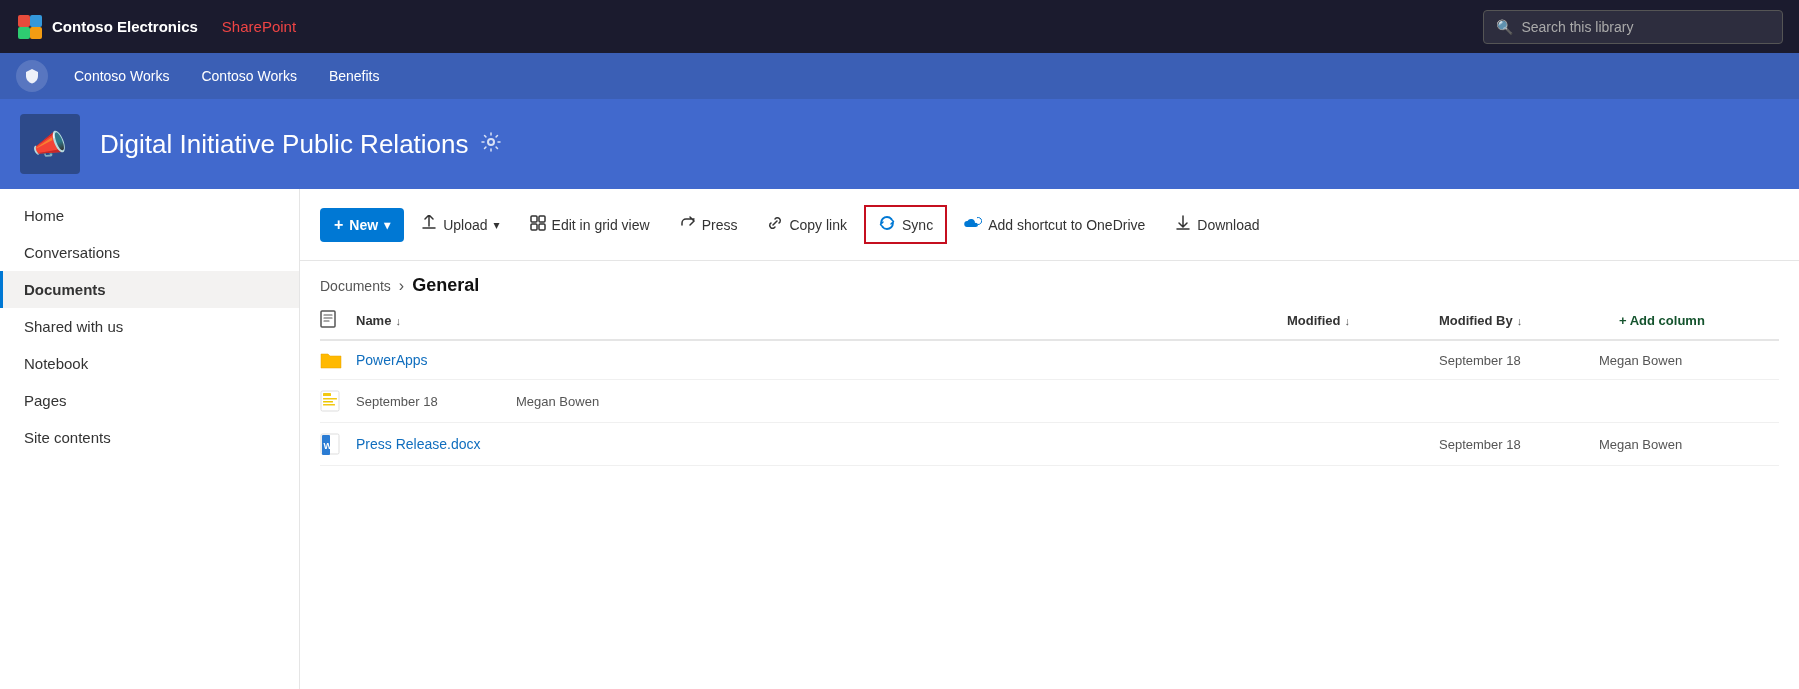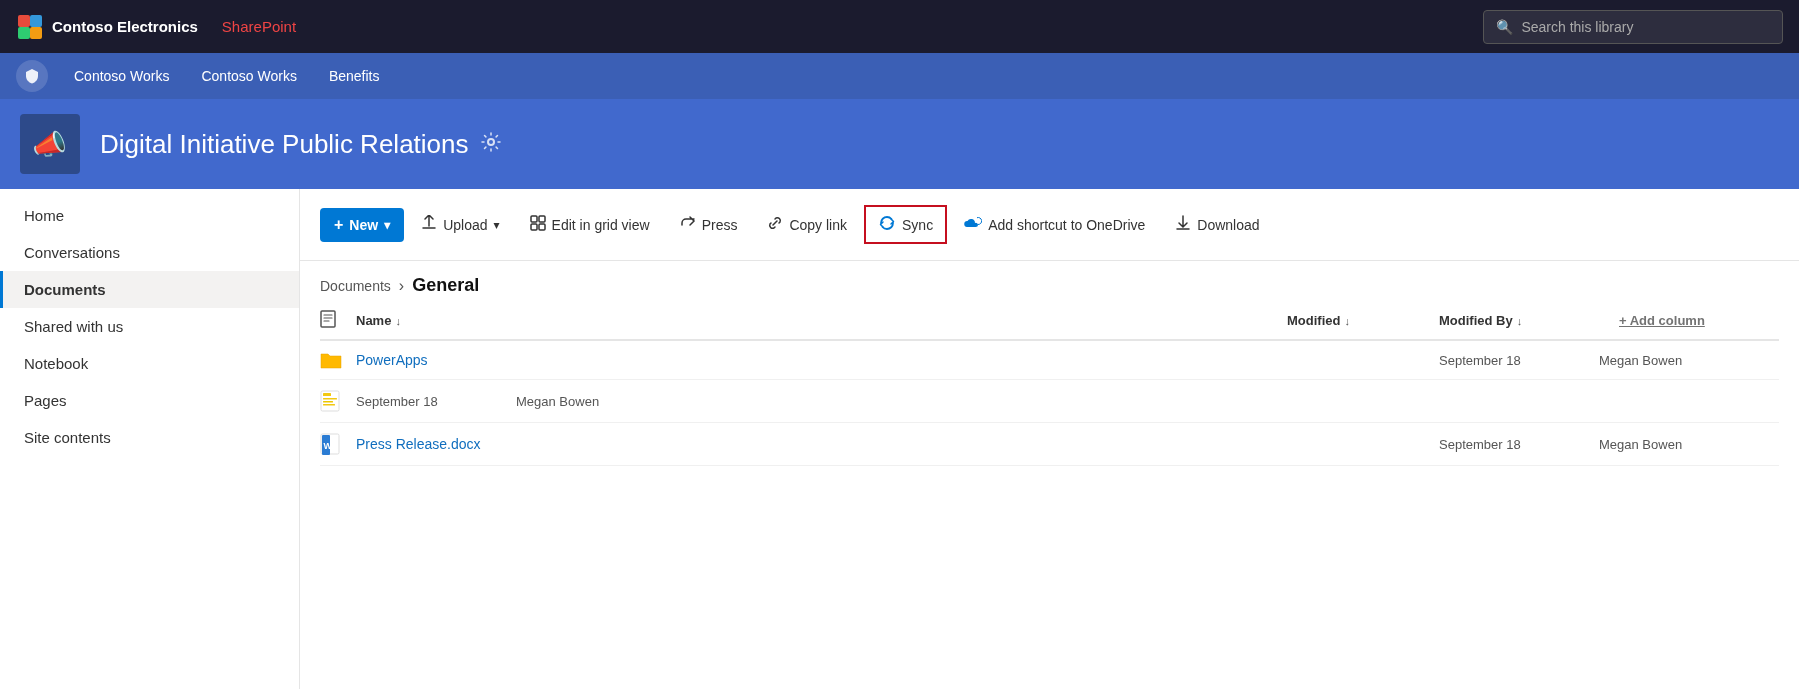--- a/index.html
+++ b/index.html
@@ -208,21 +208,21 @@
       border-bottom: 2px solid #e5e5e5;
       font-size: 13px;
       font-weight: 600;
       color: #333;
       gap: 0;
     }
     .col-icon { width: 36px; }
     .col-name { flex: 1; display: flex; align-items: center; gap: 4px; cursor: pointer; }
     .col-modified { width: 152px; display: flex; align-items: center; gap: 4px; cursor: pointer; }
     .col-modifiedby { width: 180px; display: flex; align-items: center; gap: 4px; cursor: pointer; text-align: right; }
-    .col-addcol { width: 160px; color: #737373; cursor: pointer; text-decoration: underline; }
+    .col-addcol { width: 160px; color: #14532d; cursor: pointer; }
     .sort-icon { font-size: 11px; color: #555; }
 
     .file-row {
       display: flex;
       align-items: center;
       padding: 10px 0;
       border-bottom: 1px solid #f0f0f0;
       font-size: 14px;
       cursor: pointer;
     }

